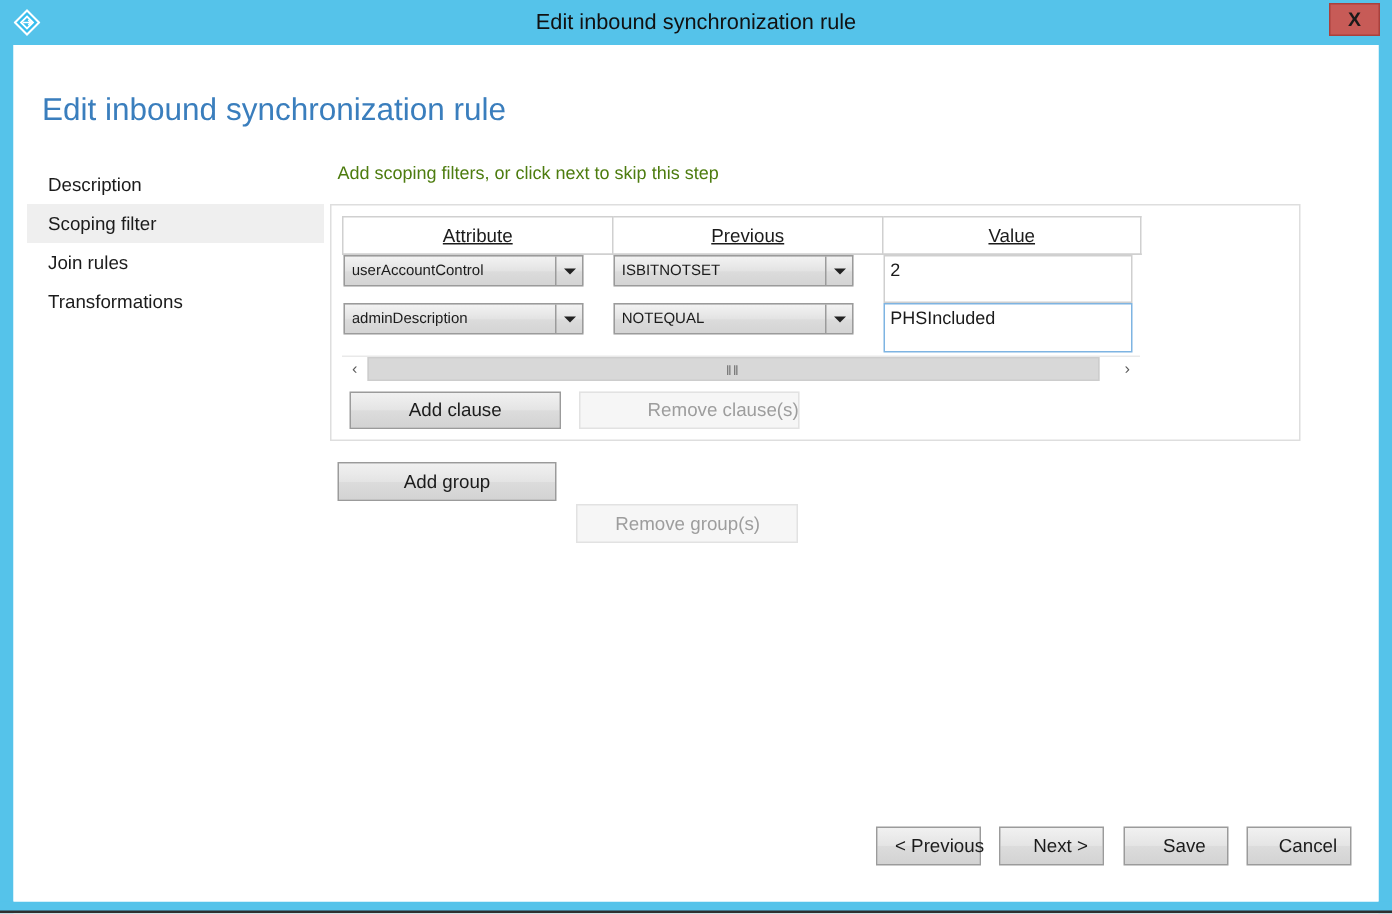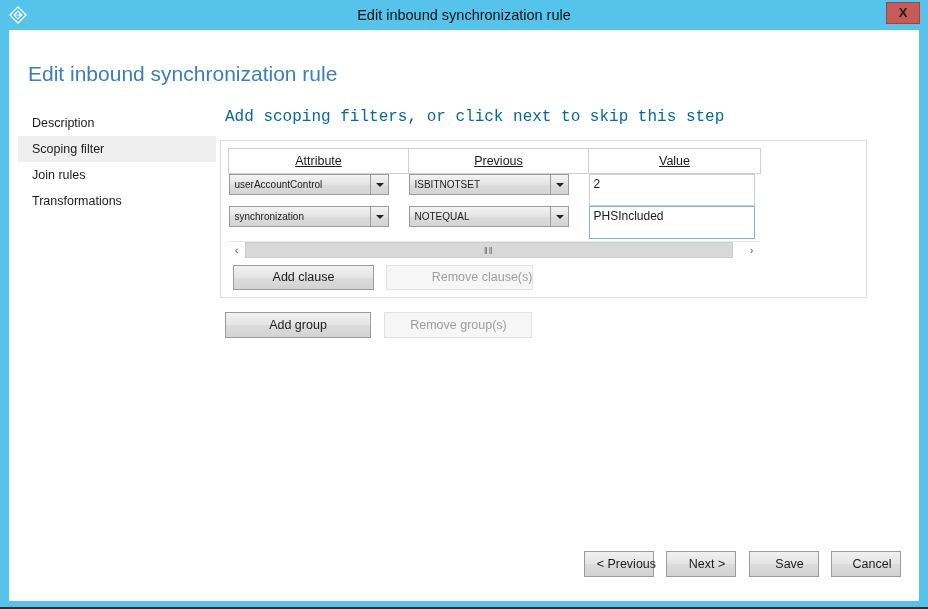--- a/index.html
+++ b/index.html
@@ -145,24 +145,24 @@
   }
 
   
   .main {
     position: absolute;
     left: 211px;
     top: 78px;
     width: 690px;
   }
   .step-heading {
-    font-size: 16px;
-    color: #0369a1;
+    font-size: 12px;
+    color: #4d7c0f;
     margin: 0 0 14px 5px;
-    font-family: Liberation Mono, monospace;
+    font-family: Liberation Sans, sans-serif;
     white-space: nowrap;
   }
 
   
   .group-panel {
     position: relative;
     width: 647px;
     border: 1px solid #dedede;
     background: #ffffff;
     box-sizing: border-box;
@@ -354,21 +354,21 @@
     margin-left: 5px;
   }
   .btn-add-clause { width: 141px; }
   .btn-remove-clause { width: 147px; margin-left: 8px; text-align: right; }
 
   .group-btn-row {
     margin-top: 14px;
     margin-left: 5px;
   }
   .btn-add-group { width: 146px; height: 26px; line-height: 24px; }
-  .btn-remove-group { width: 148px; height: 26px; line-height: 24px; margin-left: 9px; }
+  .btn-remove-group { width: 148px; height: 26px; line-height: 24px; margin-left: 9px; margin-top: 28px; }
 
   
   .footer {
     position: absolute;
     left: 9px;
     right: 9px;
     bottom: 8px;
     height: 52px;
   }
   .footer-inner {
@@ -458,21 +458,21 @@
                   <span class="combo-arrow"></span>
                 </div>
               </td>
               <td class="row-cell-pad-val">
                 <div class="valbox">2</div>
               </td>
             </tr>
             <tr>
               <td class="row-cell-pad">
                 <div class="combo">
-                  <span class="combo-text">synchronization</span>
+                  <span class="combo-text">adminDescription</span>
                   <span class="combo-arrow"></span>
                 </div>
               </td>
               <td class="row-cell-pad">
                 <div class="combo">
                   <span class="combo-text">NOTEQUAL</span>
                   <span class="combo-arrow"></span>
                 </div>
               </td>
               <td class="row-cell-pad-val">

